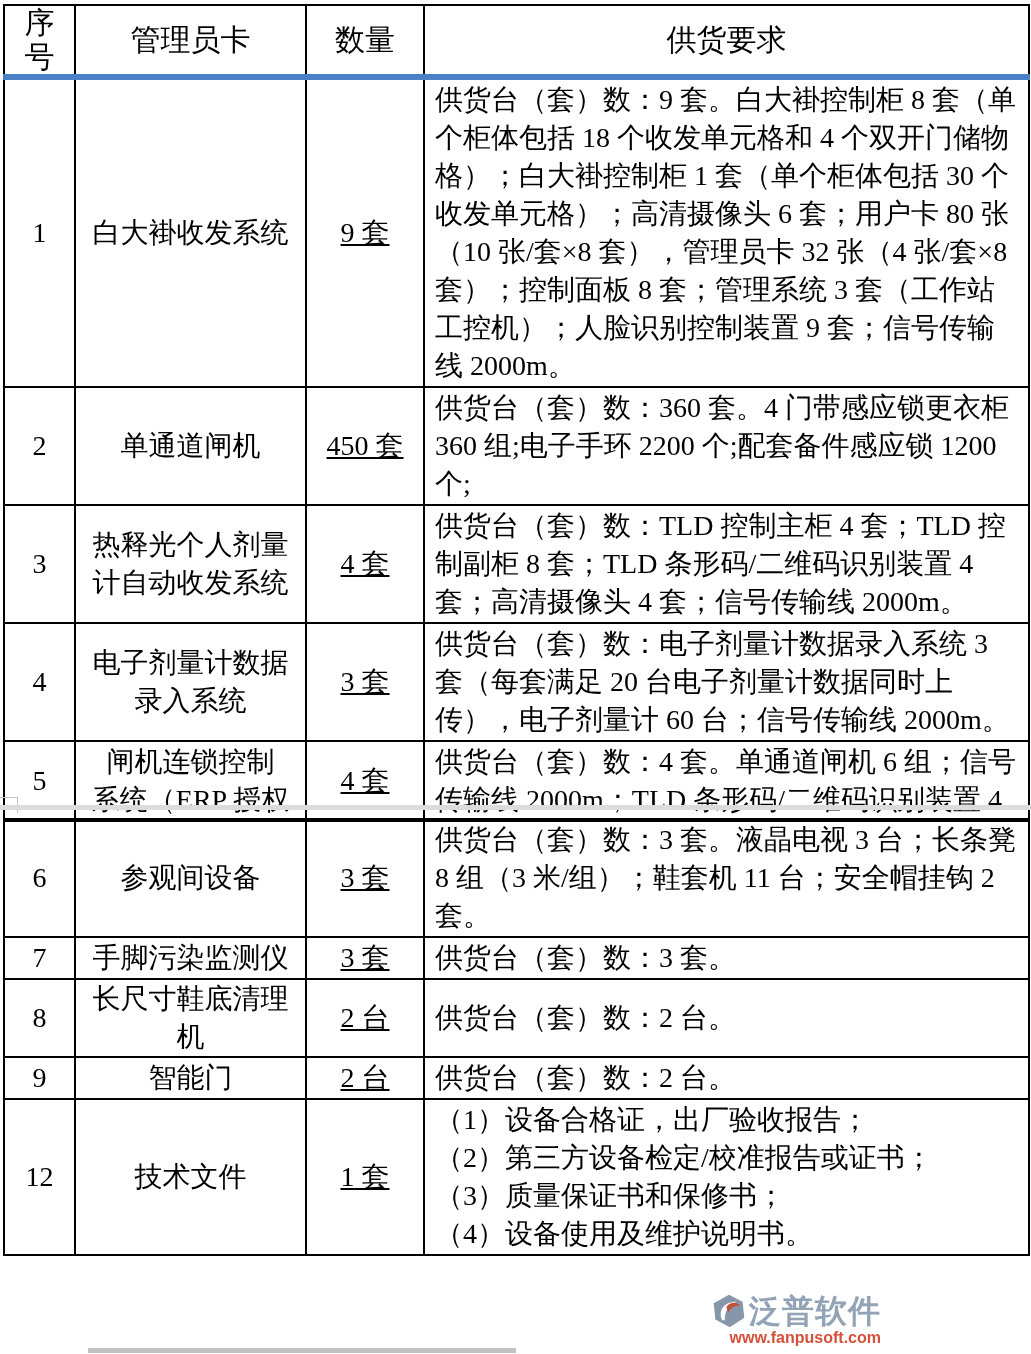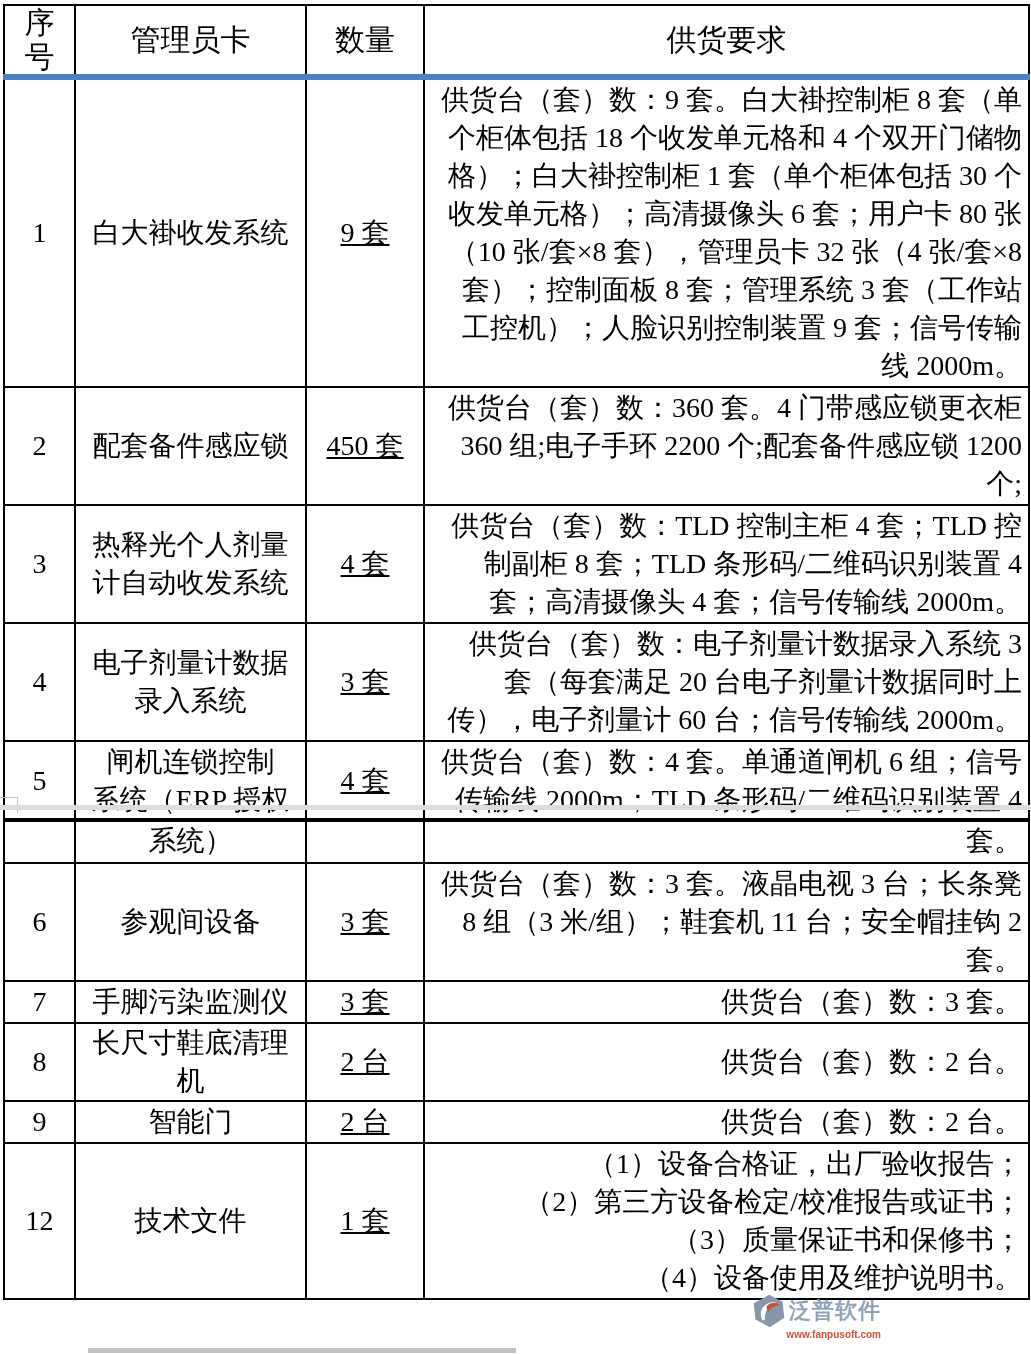--- a/index.html
+++ b/index.html
@@ -31,21 +31,21 @@
   .doc-table th {
     font-size: 30px;
     line-height: 34px;
     text-align: center;
     border-bottom: 6px solid #4a80c4;
   }
   th.h-no { padding: 0 16px; }           
   .c-no   { text-align: center; }
   .c-name { text-align: center; white-space: pre-line; padding: 0 4px; }
   .c-qty  { text-align: center; text-decoration: underline; }
-  .c-req  { text-align: right; white-space: pre-line; padding: 1px 6px 1px 10px; }
+  .c-req  { text-align: left; white-space: pre-line; padding: 1px 6px 1px 10px; }
 
   
   .pb-bar {
     position: absolute; left: 0; top: 805px;
     width: 1031px; height: 5px;
     background: #dcdcdc;
   }
   .pb-notch {
     position: absolute; left: 0; top: 797px;
     width: 18px; height: 16px;
@@ -63,25 +63,25 @@
 
   
   .watermark {
     position: absolute; right: 4px; top: 1294px;
     width: 160px; text-align: right;
     font-family: "Liberation Sans", sans-serif;
     line-height: 1;
   }
   .wm-row { display: flex; align-items: center; justify-content: flex-end; gap: 2px; }
   .wm-brand {
-    color: #93a3b6; font-size: 22px; font-weight: bold;
+    color: #93a3b6; font-size: 32px; font-weight: bold;
     letter-spacing: 1px; white-space: nowrap;
   }
   .wm-url {
-    color: #d5503a; font-size: 10px; font-weight: bold;
+    color: #d5503a; font-size: 16px; font-weight: bold;
     margin-top: 2px; white-space: nowrap;
   }
   .wm-logo { width: 36px; height: 34px; flex: 0 0 auto; }
 </style>
 </head>
 <body>
 
 <div id="page">
 
   <table class="doc-table seg1">
@@ -99,21 +99,21 @@
       <th class="h-req">供货要求</th>
     </tr>
     <tr style="height:310px">
       <td class="c-no">1</td>
       <td class="c-name">白大褂收发系统</td>
       <td class="c-qty">9 套</td>
       <td class="c-req">供货台（套）数：9 套。白大褂控制柜 8 套（单个柜体包括 18 个收发单元格和 4 个双开门储物格）；白大褂控制柜 1 套（单个柜体包括 30 个收发单元格）；高清摄像头 6 套；用户卡 80 张（10 张/套×8 套），管理员卡 32 张（4 张/套×8 套）；控制面板 8 套；管理系统 3 套（工作站工控机）；人脸识别控制装置 9 套；信号传输线 2000m。</td>
     </tr>
     <tr style="height:108px">
       <td class="c-no">2</td>
-      <td class="c-name">配套备件感应锁</td>
+      <td class="c-name">单通道闸机</td>
       <td class="c-qty">450 套</td>
       <td class="c-req">供货台（套）数：360 套。4 门带感应锁更衣柜 360 组;电子手环 2200 个;配套备件感应锁 1200 个;</td>
     </tr>
     <tr style="height:114px">
       <td class="c-no">3</td>
       <td class="c-name">热释光个人剂量
 计自动收发系统</td>
       <td class="c-qty">4 套</td>
       <td class="c-req">供货台（套）数：TLD 控制主柜 4 套；TLD 控制副柜 8 套；TLD 条形码/二维码识别装置 4 套；高清摄像头 4 套；信号传输线 2000m。</td>
     </tr>
@@ -138,26 +138,20 @@
   <div class="pb-bar"></div>
 
   <table class="doc-table seg2">
     <colgroup>
       <col style="width:71px">
         <col style="width:231px">
         <col style="width:118px">
         <col style="width:605px">
     </colgroup>
     <tbody>
-        <tr style="height:44px">
-      <td class="c-no"></td>
-      <td class="c-name">系统）</td>
-      <td class="c-qty"></td>
-      <td class="c-req">套。</td>
-    </tr>
     <tr style="height:104px">
       <td class="c-no">6</td>
       <td class="c-name">参观间设备</td>
       <td class="c-qty">3 套</td>
       <td class="c-req">供货台（套）数：3 套。液晶电视 3 台；长条凳 8 组（3 米/组）；鞋套机 11 台；安全帽挂钩 2 套。</td>
     </tr>
     <tr style="height:36px">
       <td class="c-no">7</td>
       <td class="c-name">手脚污染监测仪</td>
       <td class="c-qty">3 套</td>

